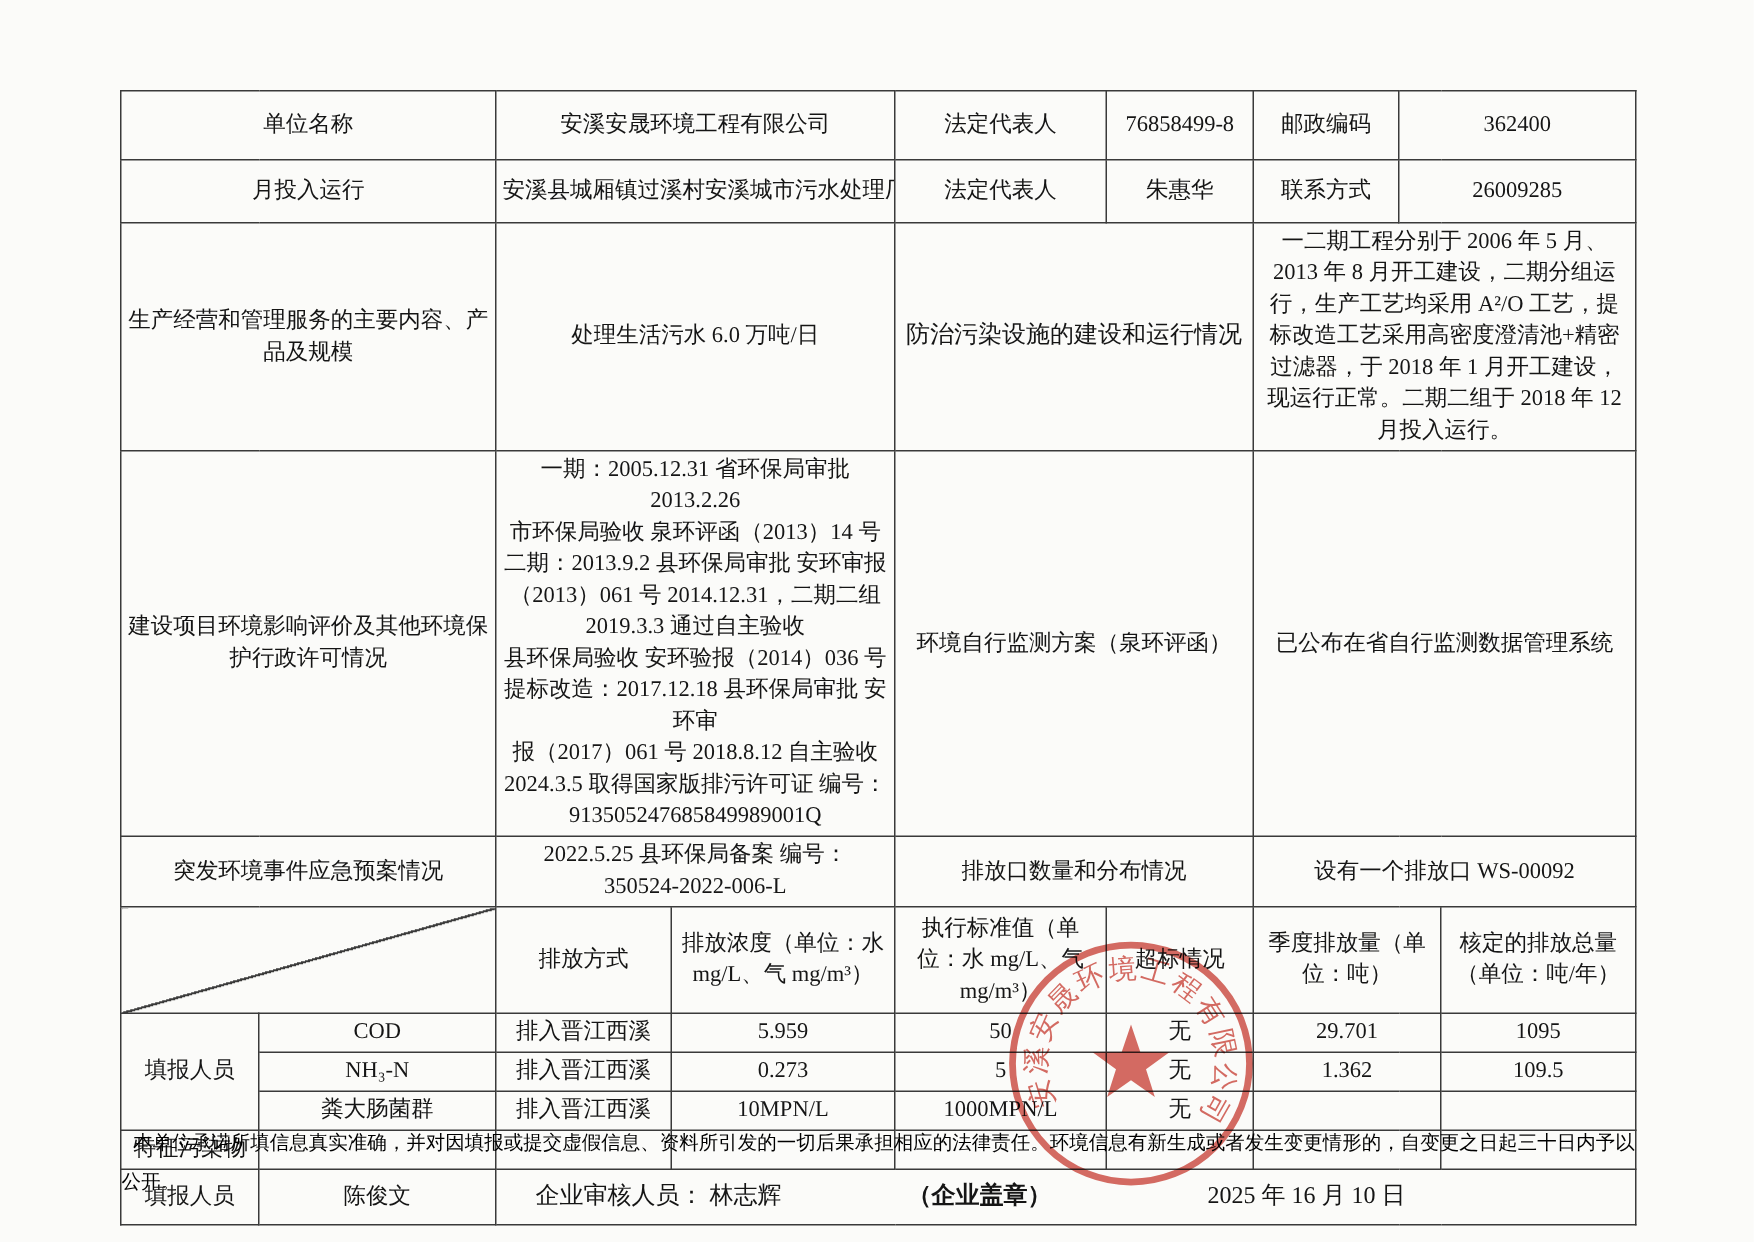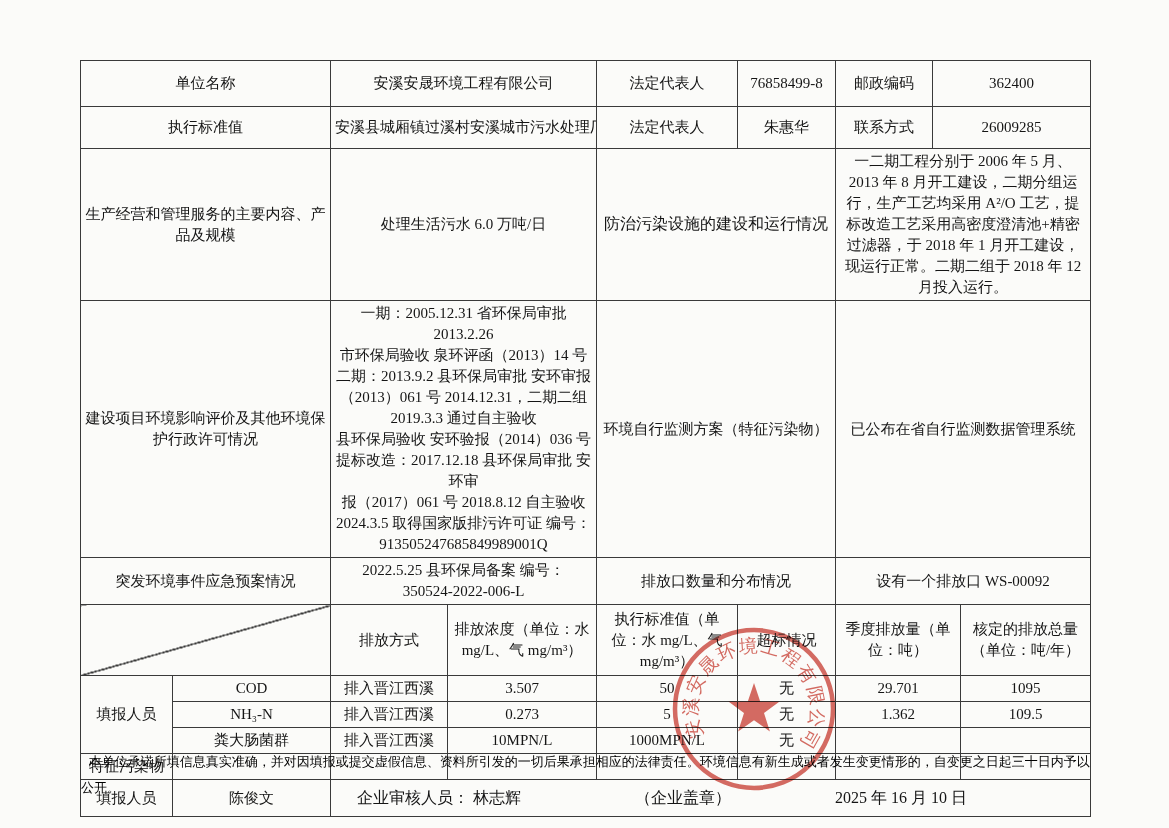--- a/index.html
+++ b/index.html
@@ -48,21 +48,21 @@
   td.header-cell { font-size: 14px; line-height: 1.45; padding: 2px 6px; }
   td.diag {
     background-image: linear-gradient(to bottom right,
       transparent calc(50% - 0.8px), #3a3a3a calc(50% - 0.8px),
       #3a3a3a calc(50% + 0.8px), transparent calc(50% + 0.8px));
   }
   td.data-num { font-size: 15px; }
   td.filler-merged { padding: 0; }
   .filler-line { display: flex; align-items: flex-end; width: 100%; font-size: 16px; }
   .filler-auditor { margin-left: 22px; white-space: nowrap; }
-  .filler-seal { margin-left: 114px; white-space: nowrap; }
+  .filler-seal { margin-left: 84px; white-space: nowrap; font-weight: bold; }
   .filler-date { margin-left: 104px; white-space: nowrap; }
   .declaration {
     position: absolute; top: 749px; left: 81px; width: 1012px;
     font-size: 13px; line-height: 26px; text-align: left;
     text-indent: 0.6em; color: #000000;
   }
   .stamp {
     position: absolute; left: 643px; top: 598px;
     width: 222px; height: 222px;
     mix-blend-mode: multiply; opacity: 0.88;
@@ -92,21 +92,21 @@
         <tr class="r1">
       <td colspan="2">单位名称</td>
       <td colspan="2">安溪安晟环境工程有限公司</td>
       <td>法定代表人</td>
       <td>76858499-8</td>
       <td>邮政编码</td>
       <td colspan="2">362400</td>
     </tr>
 
     <tr class="r2">
-      <td colspan="2">执行标准值</td>
+      <td colspan="2">月投入运行</td>
       <td colspan="2" class="small nowrap">安溪县城厢镇过溪村安溪城市污水处理厂</td>
       <td>法定代表人</td>
       <td>朱惠华</td>
       <td>联系方式</td>
       <td colspan="2">26009285</td>
     </tr>
 
     <tr class="r3">
       <td colspan="2" class="wide-label">生产经营和管理服务的主要内容、产品及规模</td>
       <td colspan="2">处理生活污水 6.0 万吨/日</td>
@@ -119,21 +119,21 @@
       <td colspan="2" class="eia-value preline">一期：2005.12.31 省环保局审批 2013.2.26
 市环保局验收 泉环评函（2013）14 号
 二期：2013.9.2 县环保局审批 安环审报
 （2013）061 号 2014.12.31，二期二组
 2019.3.3 通过自主验收
 县环保局验收 安环验报（2014）036 号
 提标改造：2017.12.18 县环保局审批 安环审
 报（2017）061 号 2018.8.12 自主验收
 2024.3.5 取得国家版排污许可证 编号：
 913505247685849989001Q</td>
-      <td colspan="2" class="nowrap">环境自行监测方案（特征污染物）</td>
+      <td colspan="2" class="nowrap">环境自行监测方案（泉环评函）</td>
       <td colspan="3" class="sys-value">已公布在省自行监测数据管理系统</td>
     </tr>
 
     <tr class="r5">
       <td colspan="2" class="wide-label">突发环境事件应急预案情况</td>
       <td colspan="2" class="preline">2022.5.25 县环保局备案 编号：
 350524-2022-006-L</td>
       <td colspan="2">排放口数量和分布情况</td>
       <td colspan="3">设有一个排放口 WS-00092</td>
     </tr>
@@ -145,21 +145,21 @@
       <td class="header-cell">执行标准值（单位：水 mg/L、气 mg/m³）</td>
       <td class="header-cell">超标情况</td>
       <td colspan="2" class="header-cell">季度排放量（单位：吨）</td>
       <td class="header-cell">核定的排放总量（单位：吨/年）</td>
     </tr>
 
     <tr class="rd">
       <td rowspan="3">填报人员</td>
       <td>COD</td>
       <td>排入晋江西溪</td>
-      <td class="data-num">3.507</td>
+      <td class="data-num">5.959</td>
       <td class="data-num">50</td>
       <td>无</td>
       <td colspan="2" class="data-num">29.701</td>
       <td class="data-num">1095</td>
     </tr>
 
     <tr class="rd">
       <td>NH₃-N</td>
       <td>排入晋江西溪</td>
       <td class="data-num">0.273</td>

